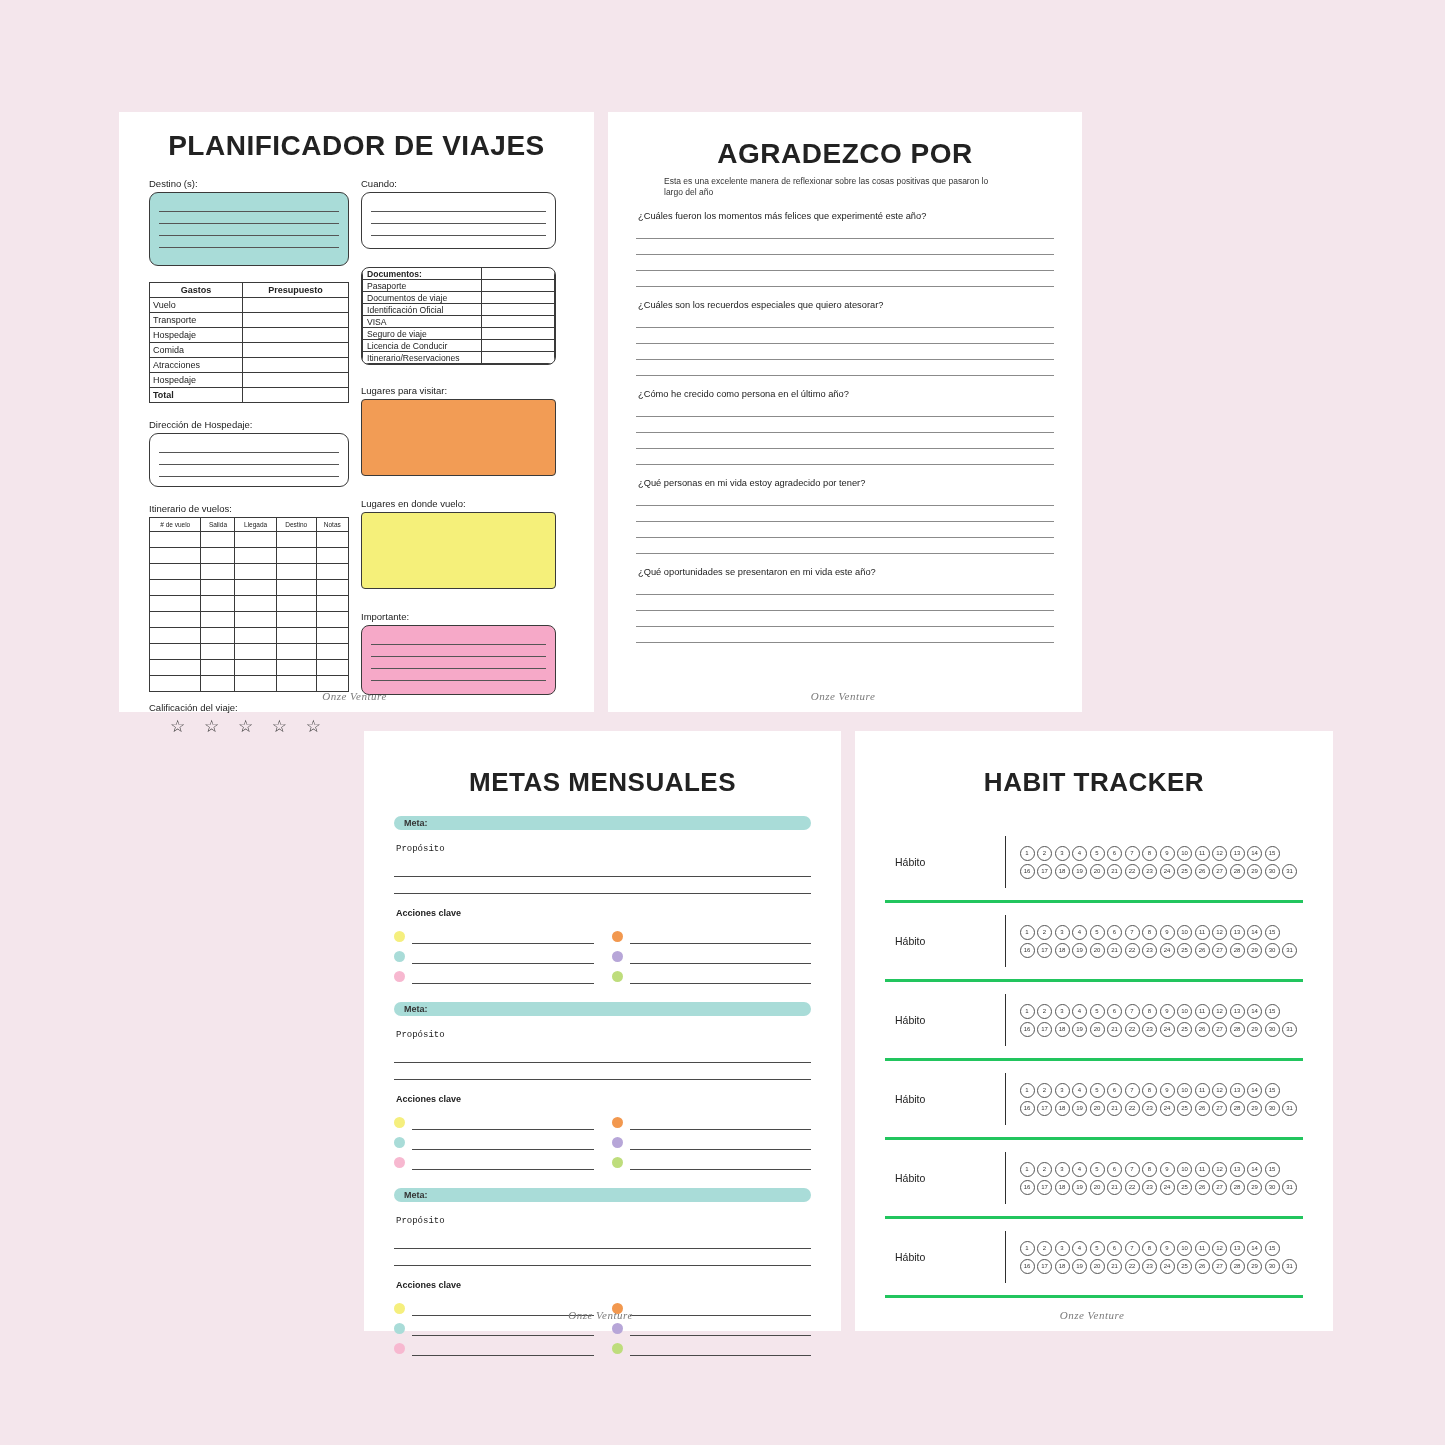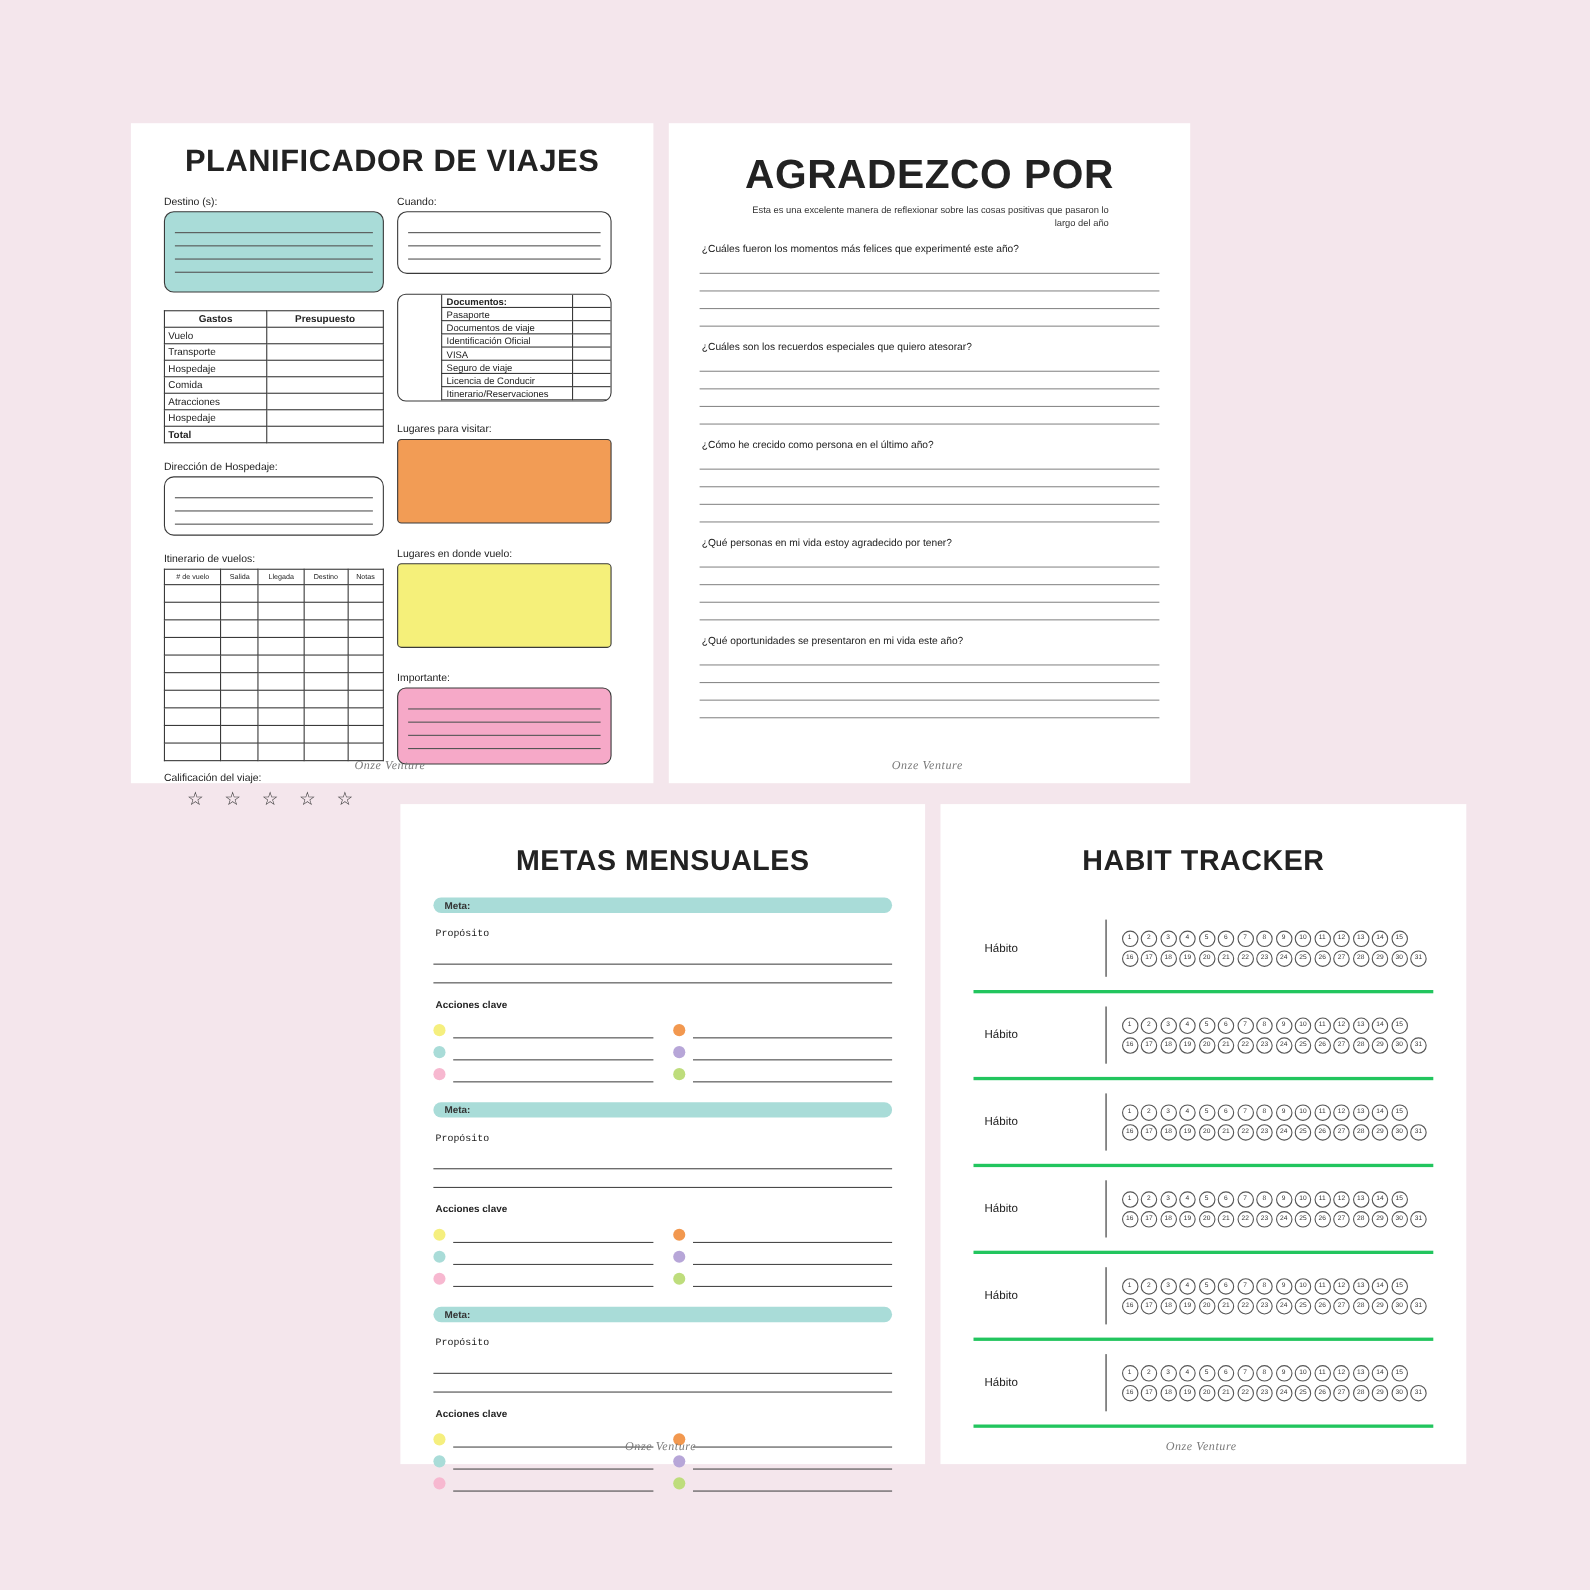--- a/index.html
+++ b/index.html
@@ -49,36 +49,36 @@
 
   table.grid{border-collapse:collapse;width:100%;font-size:9px;}
   table.grid th, table.grid td{
     border:1px solid #3a3a3a;padding:1px 3px;height:12px;
   }
   table.grid th{font-weight:bold;text-align:center;}
   table.grid td.lbl{text-align:left;}
   table.grid td.bold{font-weight:bold;}
 
   .docs-wrap{border:1px solid #3a3a3a;border-radius:8px;overflow:hidden;}
-  table.docs{border-collapse:collapse;width:100%;font-size:8.6px;margin-left:39px;}
+  table.docs{border-collapse:collapse;width:100%;font-size:8.6px;}
   table.docs td{border:1px solid #3a3a3a;height:11px;padding:0 4px;}
   table.docs td.c2{width:38%;}
   table.docs tr:first-child td{font-weight:bold;}
   table.docs tr:first-child td, table.docs tr:last-child td{border-top:none;}
 
   .flight-tbl{border-collapse:collapse;width:100%;font-size:6.5px;}
   .flight-tbl th,.flight-tbl td{border:1px solid #3a3a3a;height:13px;}
   .flight-tbl th{font-weight:normal;text-align:center;padding:0 2px;}
 
   .stars{font-size:17px;letter-spacing:7px;color:#333;margin-top:3px;}
 
   
   #sheet-grat{left:608px;top:112px;width:474px;height:600px;padding:22px 28px;}
-  #sheet-grat .sheet-title{font-size:37px;margin:4px 0 6px 0;}
-  .sub{font-size:8.5px;text-align:right;color:#333;line-height:1.35;margin:0 46px 12px 40px;}
+  #sheet-grat .sheet-title{font-size:28px;margin:4px 0 6px 0;}
+  .sub{font-size:8.5px;text-align:left;color:#333;line-height:1.35;margin:0 46px 12px 28px;}
   .q{font-size:9.3px;margin:0 0 2px 2px;}
   .qlines{margin-bottom:13px;}
   .qlines .ln{border-bottom:1px solid #8b8b8b;height:15px;}
 
   
   #sheet-goals{left:364px;top:731px;width:477px;height:600px;padding:22px 30px;}
   #sheet-goals .sheet-title{font-size:26px;margin:14px 0 18px 0;}
   .meta-bar{
     background:#a9dcd8;border-radius:10px;
     font-size:9px;padding:2px 10px;font-weight:bold;color:#333;

